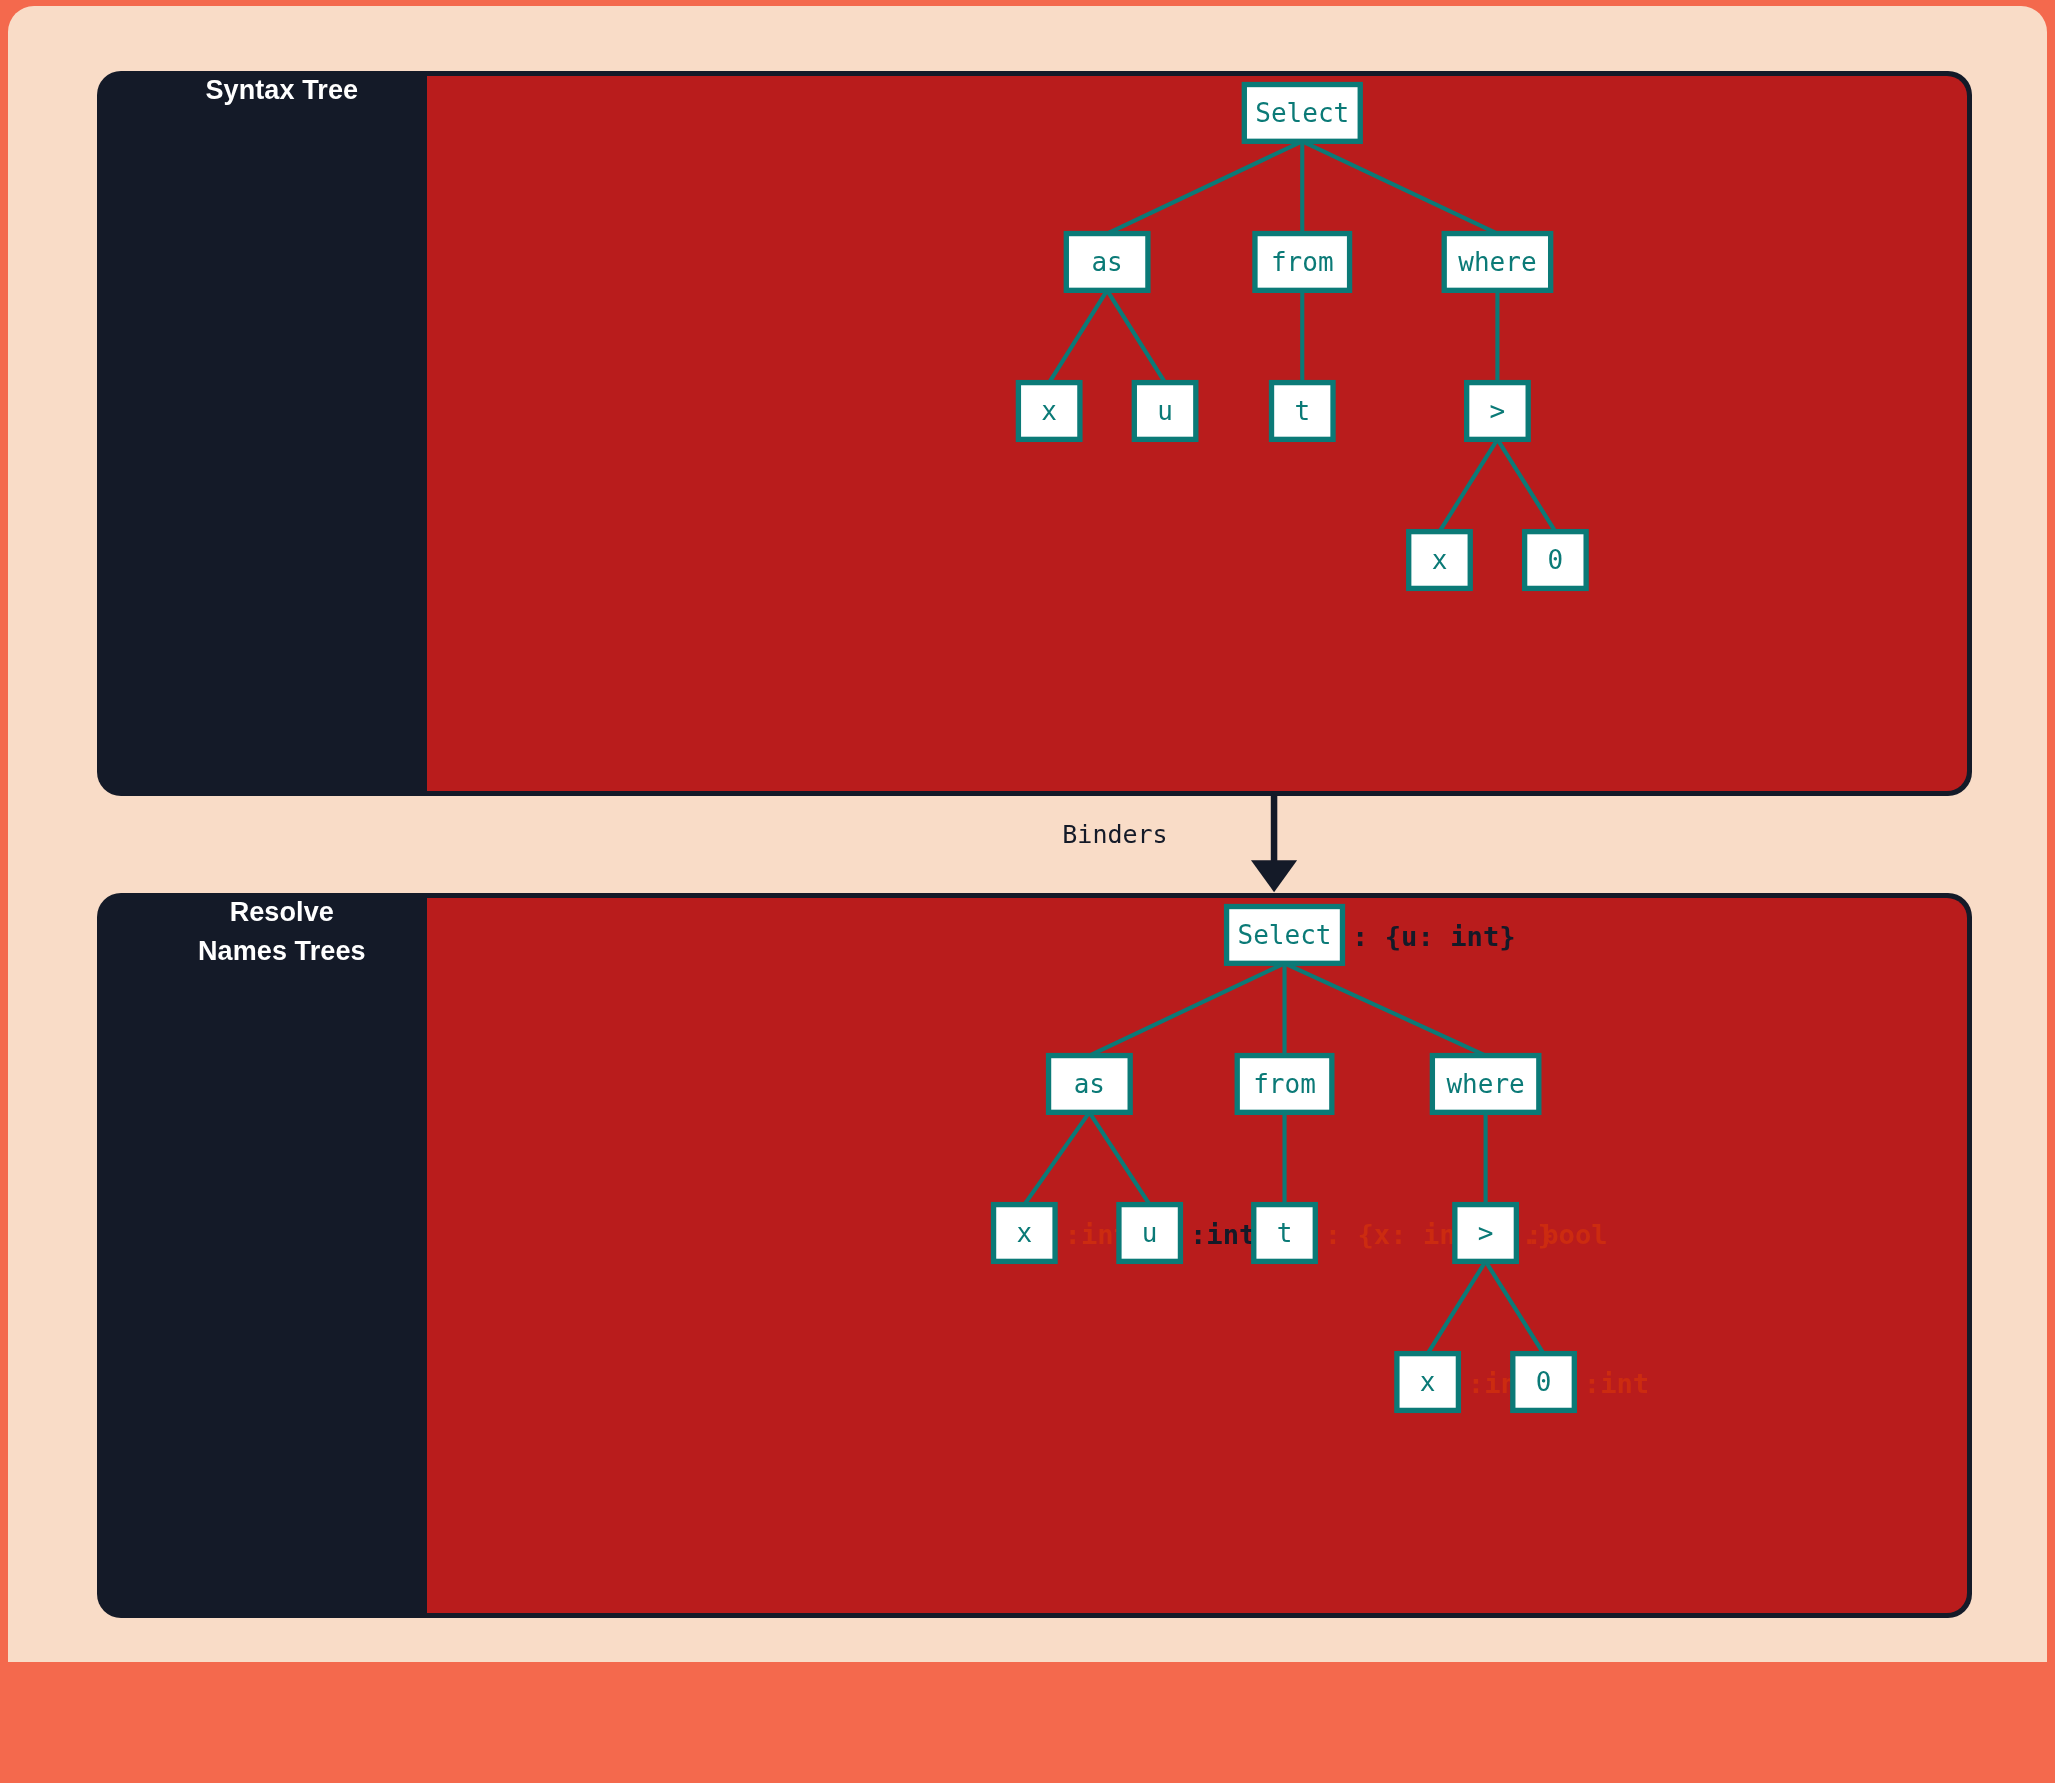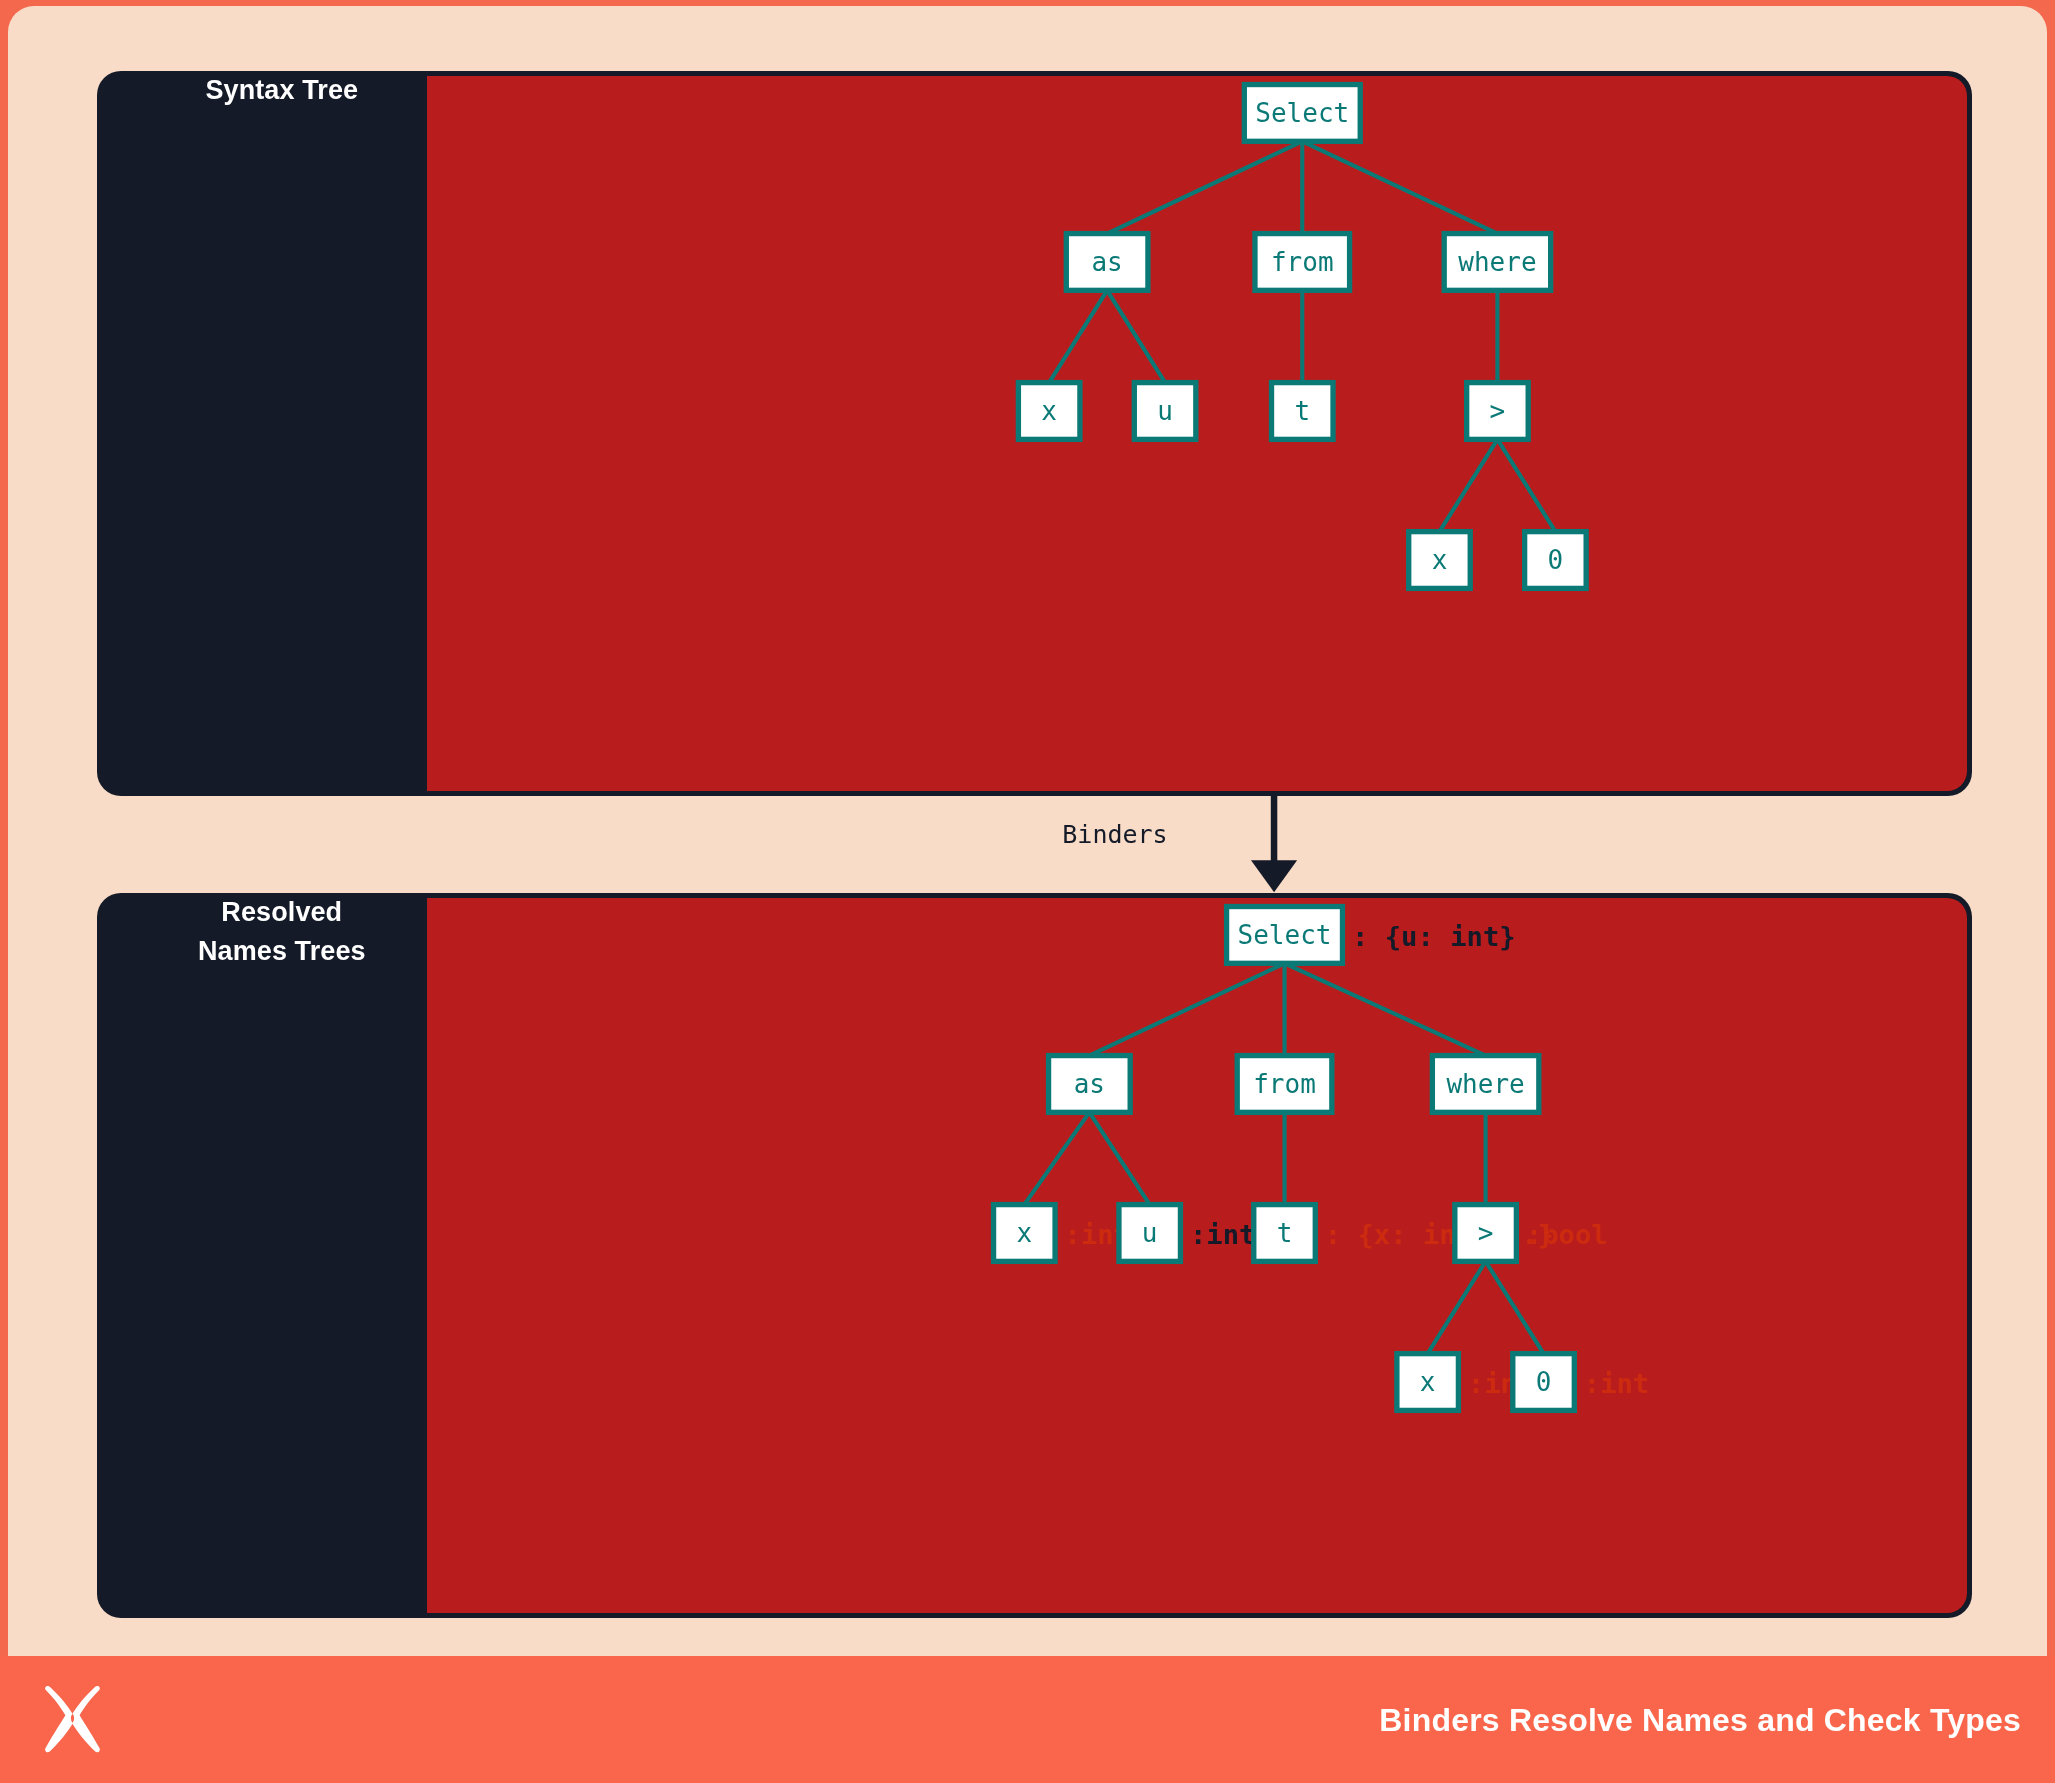--- a/index.html
+++ b/index.html
@@ -211,21 +211,21 @@
       <svg id="binder-arrow" viewBox="0 0 3170 165" preserveAspectRatio="none">
         <line x1="1990" y1="0" x2="1990" y2="118" stroke="#141A28" stroke-width="11"></line>
         <polygon points="1990,162 1951,108 2029,108" fill="#141A28"></polygon>
       </svg>
       <div id="binder-label">Binders</div>
     </div>
 
     <div class="panel" id="panel-bottom">
       <div class="panel-label">
         <div>
-          <div>Resolved</div>
+          <div>Resolve</div>
           <div>Names Trees</div>
         </div>
       </div>
       <div class="panel-canvas">
         <svg class="tree-svg" id="tree-svg-1" viewBox="0 0 2604 1209" preserveAspectRatio="xMidYMid meet">
             <g>
               <line x1="1450" y1="110" x2="1120" y2="266" stroke="#0B7A77" stroke-width="7"></line>
               <line x1="1450" y1="110" x2="1450" y2="266" stroke="#0B7A77" stroke-width="7"></line>
               <line x1="1450" y1="110" x2="1790" y2="266" stroke="#0B7A77" stroke-width="7"></line>
               <line x1="1120" y1="362" x2="1010" y2="518" stroke="#0B7A77" stroke-width="7"></line>
@@ -281,24 +281,14 @@
               <rect x="1836" y="770" width="104" height="96" fill="#FFFFFF" stroke="#0B7A77" stroke-width="9"></rect>
               <text x="1888" y="818" text-anchor="middle" dominant-baseline="central" fill="#0B7A77" font-family="&quot;DejaVu Sans Mono&quot;,&quot;Liberation Mono&quot;,monospace" font-size="44">0</text>
               <text x="1956" y="820" text-anchor="start" dominant-baseline="central" fill="#CC2B10" font-family="&quot;DejaVu Sans Mono&quot;,&quot;Liberation Mono&quot;,monospace" font-size="46" font-weight="bold">:int</text>
             </g>
           </svg>
       </div>
     </div>
 
   </div>
 
-  <div id="footer">
-    <svg id="footer-logo" viewBox="0 0 100 100">
-      <path d="M12 8 C 26 22, 34 34, 40 44 C 34 54, 26 66, 12 90 C 10 94, 14 98, 18 95
-               C 34 80, 44 66, 50 56 C 56 66, 66 80, 82 95 C 86 98, 90 94, 88 90
-               C 74 66, 66 54, 60 44 C 66 34, 74 22, 88 8 C 90 5, 86 1, 82 4
-               C 66 19, 56 32, 50 42 C 44 32, 34 19, 18 4 C 14 1, 10 5, 12 8 Z" fill="#FFFFFF"></path>
-      <path d="M50 42 C 53 45, 53 51, 50 55 C 47 51, 47 45, 50 42 Z" fill="#F9664B"></path>
-    </svg>
-    <div id="footer-text">Binders Resolve Names and Check Types</div>
-  </div>
 </div>
 
 
 </body></html>

